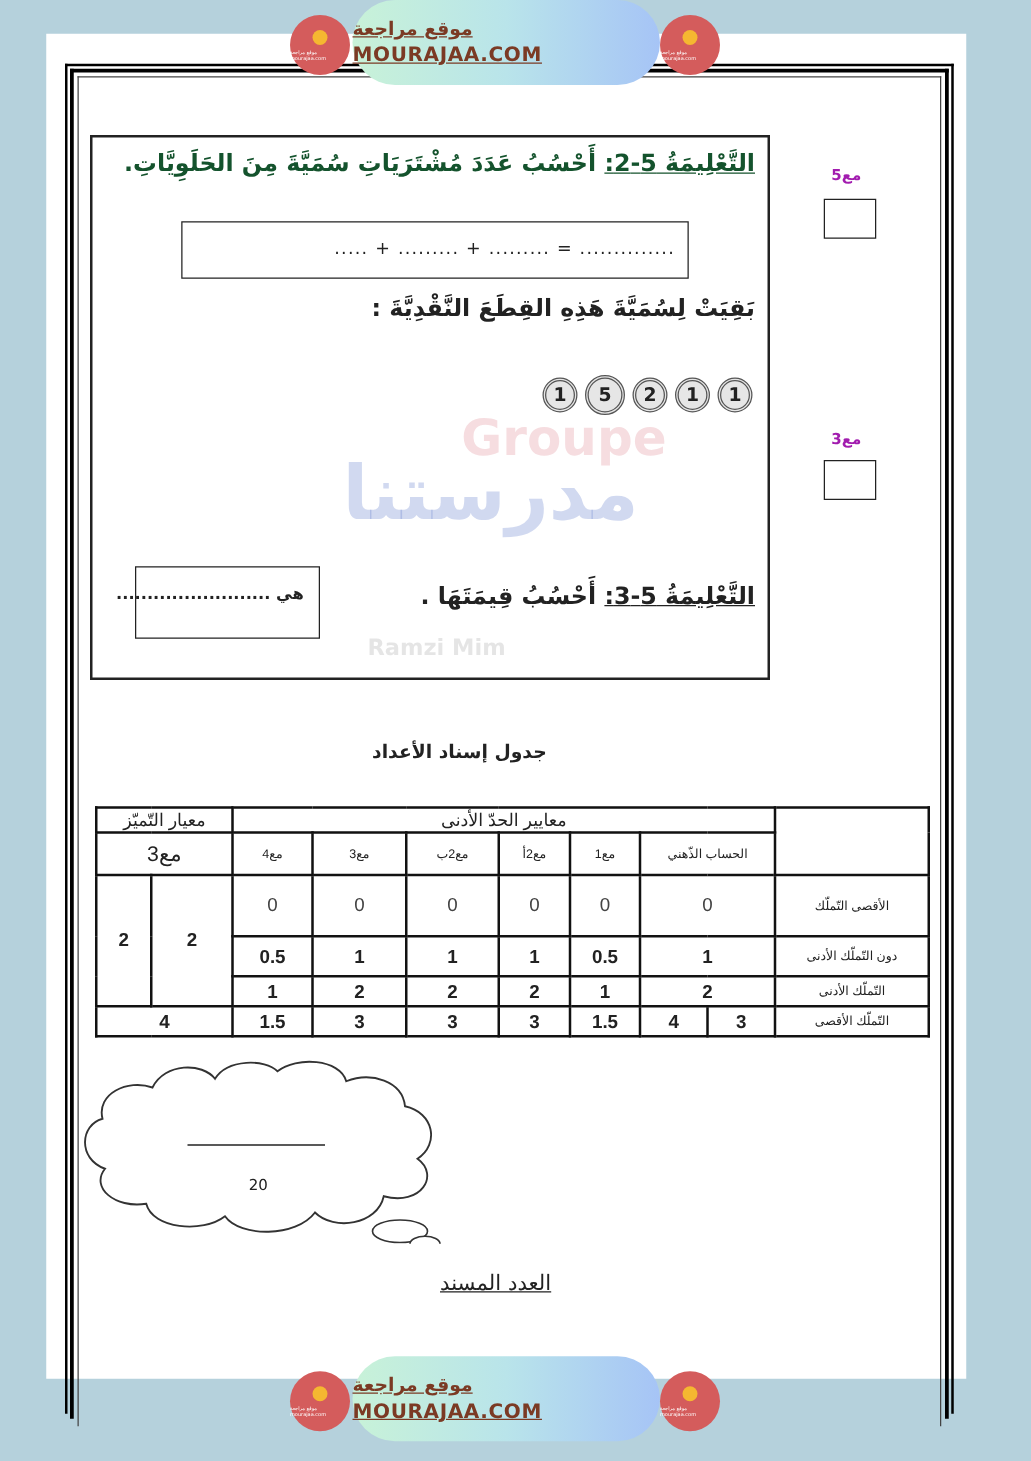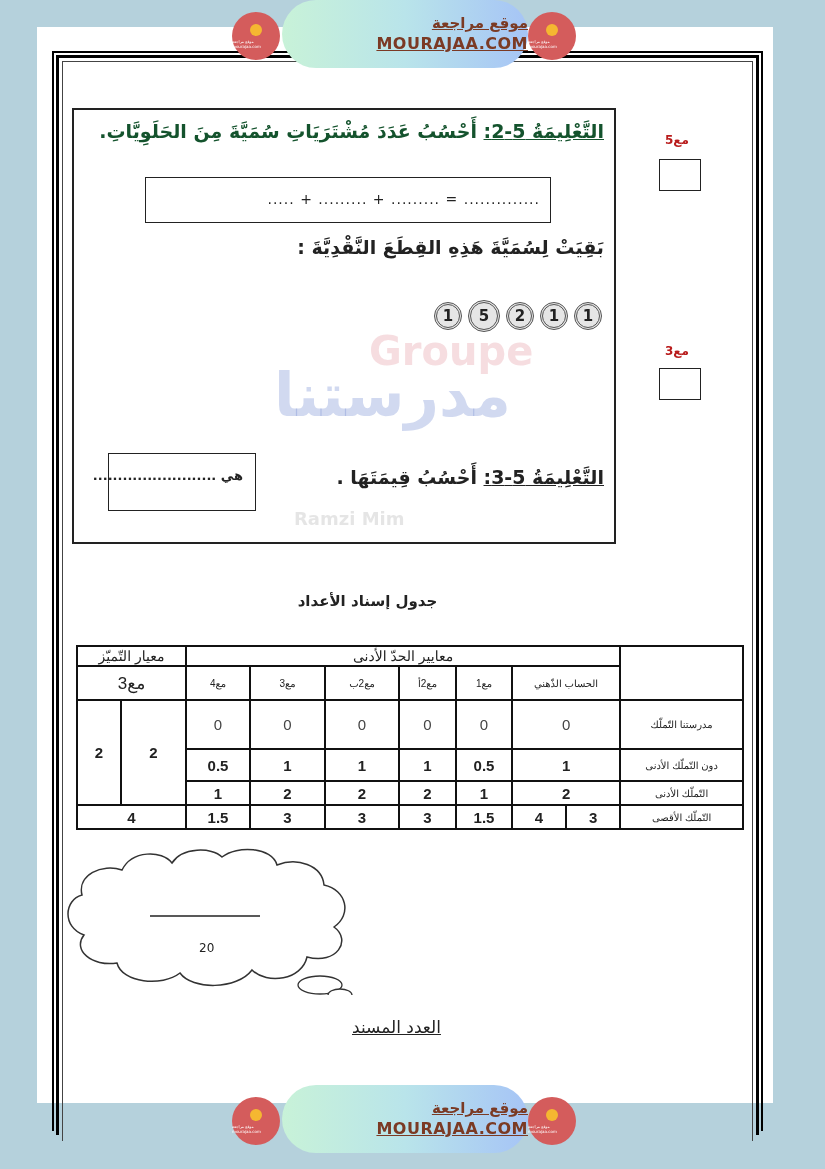--- a/index.html
+++ b/index.html
@@ -27,21 +27,21 @@
   }
   .banner {
     position: absolute; left: 232px; width: 346px; height: 70px;
   }
   .banner.top { top: 0; }
   .banner.bottom { top: 1085px; }
   .pill {
     position: absolute; left: 50px; top: 0; width: 246px; height: 68px;
     border-radius: 34px;
     background: linear-gradient(90deg, #c8f2d8 0%, #b9e4ea 50%, #a6c4f6 100%);
-    display: flex; flex-direction: column; align-items: flex-end; justify-content: center;
+    display: flex; flex-direction: column; align-items: flex-start; justify-content: center;
   }
   .pill .ar { font-size: 15px; font-weight: bold; color: #7b3a24; text-decoration: underline; line-height: 20px; direction: rtl; }
   .pill .en { font-size: 16px; font-weight: bold; color: #7b3a24; text-decoration: underline; line-height: 22px; letter-spacing: 0.5px; }
   .badge {
     position: absolute; top: 12px; width: 48px; height: 48px; border-radius: 50%;
     background: #d45c5c; display: flex; flex-direction: column; align-items: center; justify-content: center;
   }
   .badge.l { left: 0; }
   .badge.r { left: 296px; }
   .badge .dot { width: 12px; height: 12px; border-radius: 50%; background: #f5b731; margin-bottom: 3px; }
@@ -77,21 +77,21 @@
     position: absolute; left: 34px; top: 343px; width: 148px; height: 58px; border: 1.5px solid #222;
   }
   .ans-text { position: absolute; right: 12px; top: 14px; font-size: 13px; font-weight: bold; color: #222; direction: rtl; white-space: nowrap; }
   .q-line3 {
     position: absolute; right: 10px; top: 356px; font-size: 19px; font-weight: bold; color: #222; direction: rtl; white-space: nowrap;
   }
   .watermark {
     position: absolute; color: rgba(220,120,130,0.25); font-weight: bold; pointer-events: none;
   }
 
-  .crit-label { position: absolute; font-size: 12px; font-weight: bold; color: #b91c1c; direction: rtl; }
+  .crit-label { position: absolute; font-size: 12px; font-weight: bold; color: #a21caf; direction: rtl; }
   .crit-box { position: absolute; width: 42px; height: 32px; border: 1.5px solid #222; }
 
   .table-title {
     position: absolute; left: 190px; top: 592px; width: 355px; text-align: center;
     font-size: 15px; font-weight: bold; color: #222; direction: rtl;
   }
 
   table.grid {
     position: absolute; left: 76px; top: 645px; width: 666px;
     border-collapse: collapse; font-family: "Liberation Sans", sans-serif;
@@ -197,21 +197,21 @@
   </tr>
   <tr style="height:49px">
     <td rowspan="3" class="bold">2</td>
     <td rowspan="3" class="bold">2</td>
     <td class="plain">0</td>
     <td class="plain">0</td>
     <td class="plain">0</td>
     <td class="plain">0</td>
     <td class="plain">0</td>
     <td colspan="2" class="plain">0</td>
-    <td class="sm">مدرستنا التّملّك</td>
+    <td class="sm">الأقصى التّملّك</td>
   </tr>
   <tr style="height:32px">
     <td class="bold">0.5</td>
     <td class="bold">1</td>
     <td class="bold">1</td>
     <td class="bold">1</td>
     <td class="bold">0.5</td>
     <td colspan="2" class="bold">1</td>
     <td class="sm">دون التّملّك الأدنى</td>
   </tr>

